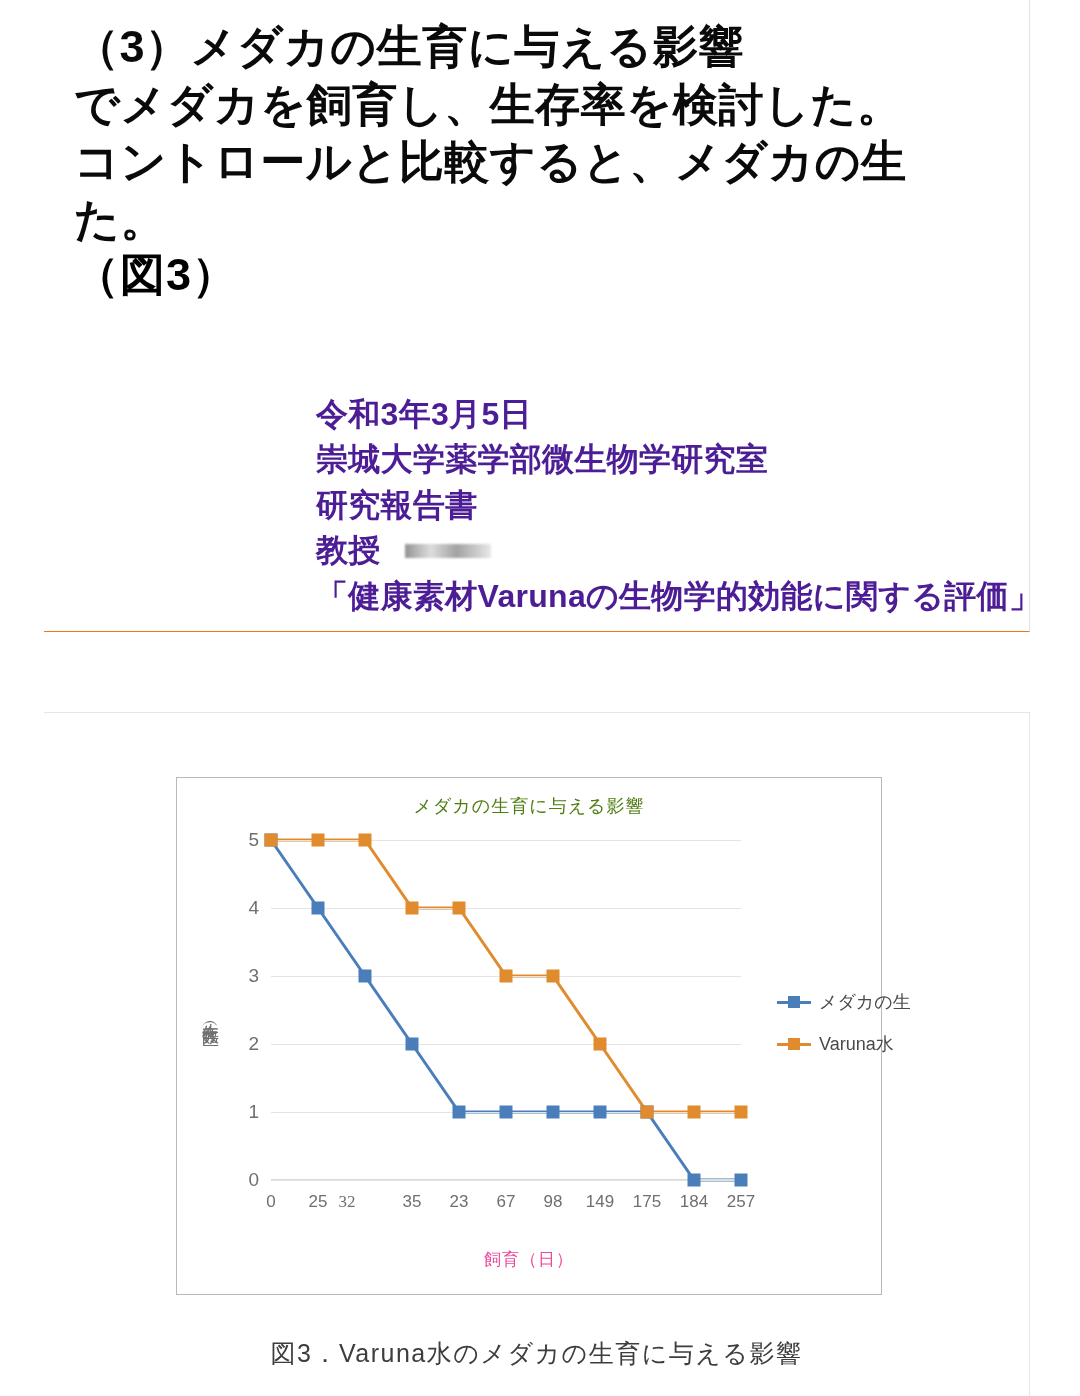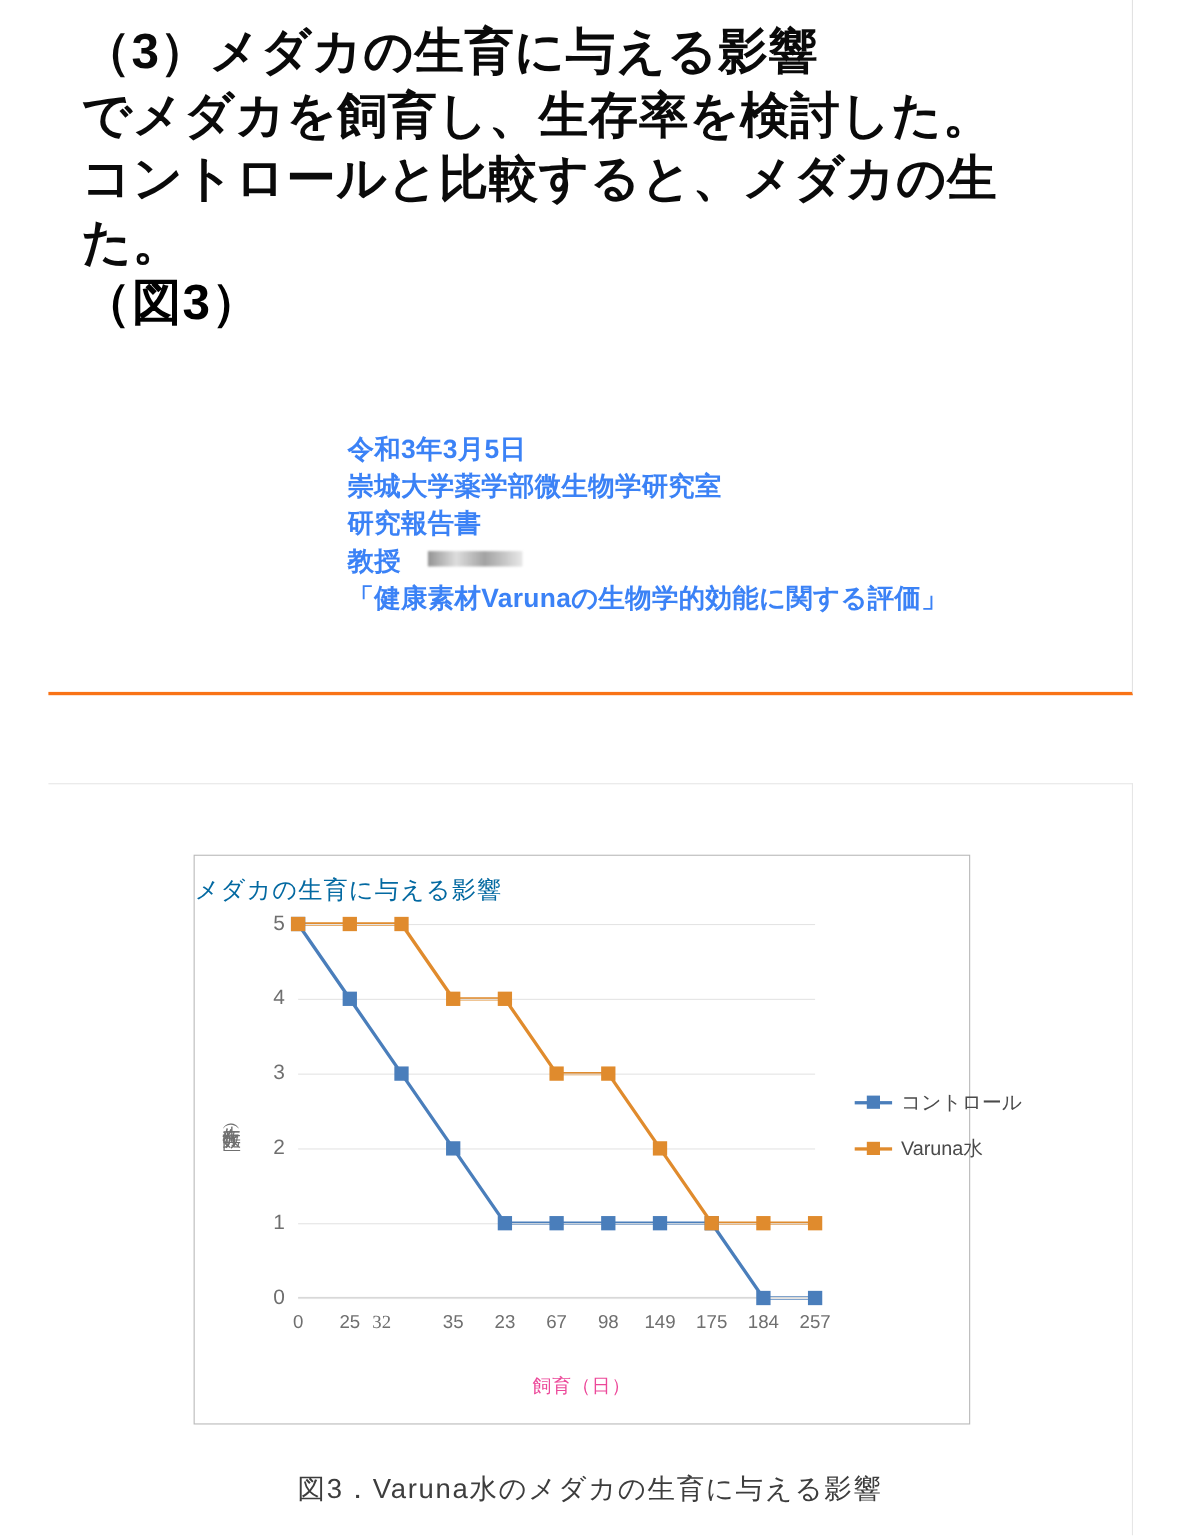--- a/index.html
+++ b/index.html
@@ -18,21 +18,21 @@
 
   
   .text-panel {
     position: absolute;
     left: 44px;
     top: 0px;
     width: 986px;
     height: 632px;
     background: #ffffff;
     border-right: 1px solid #e2e2e2;
-    border-bottom: 3px solid #f97316;
+    border-bottom: 1px solid #f97316;
     box-sizing: border-box;
     padding: 18px 20px 0 30px;
   }
   .heading-block {
     font-weight: bold;
     font-size: 45px;
     line-height: 1.28;
     letter-spacing: 0.5px;
     color: #0a0a0a;
   }
@@ -47,23 +47,23 @@
     line-height: 1.1;
     letter-spacing: 1px;
     margin-top: 2px;
   }
 
   .credits {
     position: absolute;
     left: 272px;
     top: 392px;
     font-weight: bold;
-    font-size: 24px;
+    font-size: 32px;
     line-height: 1.42;
-    color: #3b82f6;
+    color: #4c1d95;
     letter-spacing: 0.3px;
   }
   .credit-line { white-space: nowrap; }
   .redacted {
     display: inline-block;
     width: 86px;
     height: 14px;
     margin-left: 24px;
     position: relative;
     top: -3px;
@@ -92,22 +92,23 @@
     height: 518px;
     border: 1px solid #b9b9b9;
     background: #fff;
     box-sizing: border-box;
   }
   .chart-title {
     position: absolute;
     top: 16px;
     left: 0;
     width: 100%;
-    font-size: 22px;
-    color: #0369a1;
+    text-align: center;
+    font-size: 18px;
+    color: #4d7c0f;
     letter-spacing: 1px;
   }
   
   .plot {
     position: absolute;
     left: 94px;
     top: 62px;
     width: 470px;
     height: 340px;
   }
@@ -294,21 +295,21 @@
         <div class="marker" style="left: 376px; top: 272px; background: rgb(224, 139, 45);"></div>
         <div class="marker" style="left: 423px; top: 272px; background: rgb(224, 139, 45);"></div>
         <div class="marker" style="left: 470px; top: 272px; background: rgb(224, 139, 45);"></div>
       </div>
 
     <div class="xlabel">飼育（日）</div>
 
     <div class="legend" id="legend">
         <div class="legend-row">
           <span class="legend-swatch" style="background: rgb(74, 126, 187);"></span>
-          <span>コントロール</span>
+          <span>メダカの生</span>
         </div>
         <div class="legend-row">
           <span class="legend-swatch" style="background: rgb(224, 139, 45);"></span>
           <span>Varuna水</span>
         </div>
       </div>
   </div>
 
   <div class="caption">図3．Varuna水のメダカの生育に与える影響</div>
 </div>

